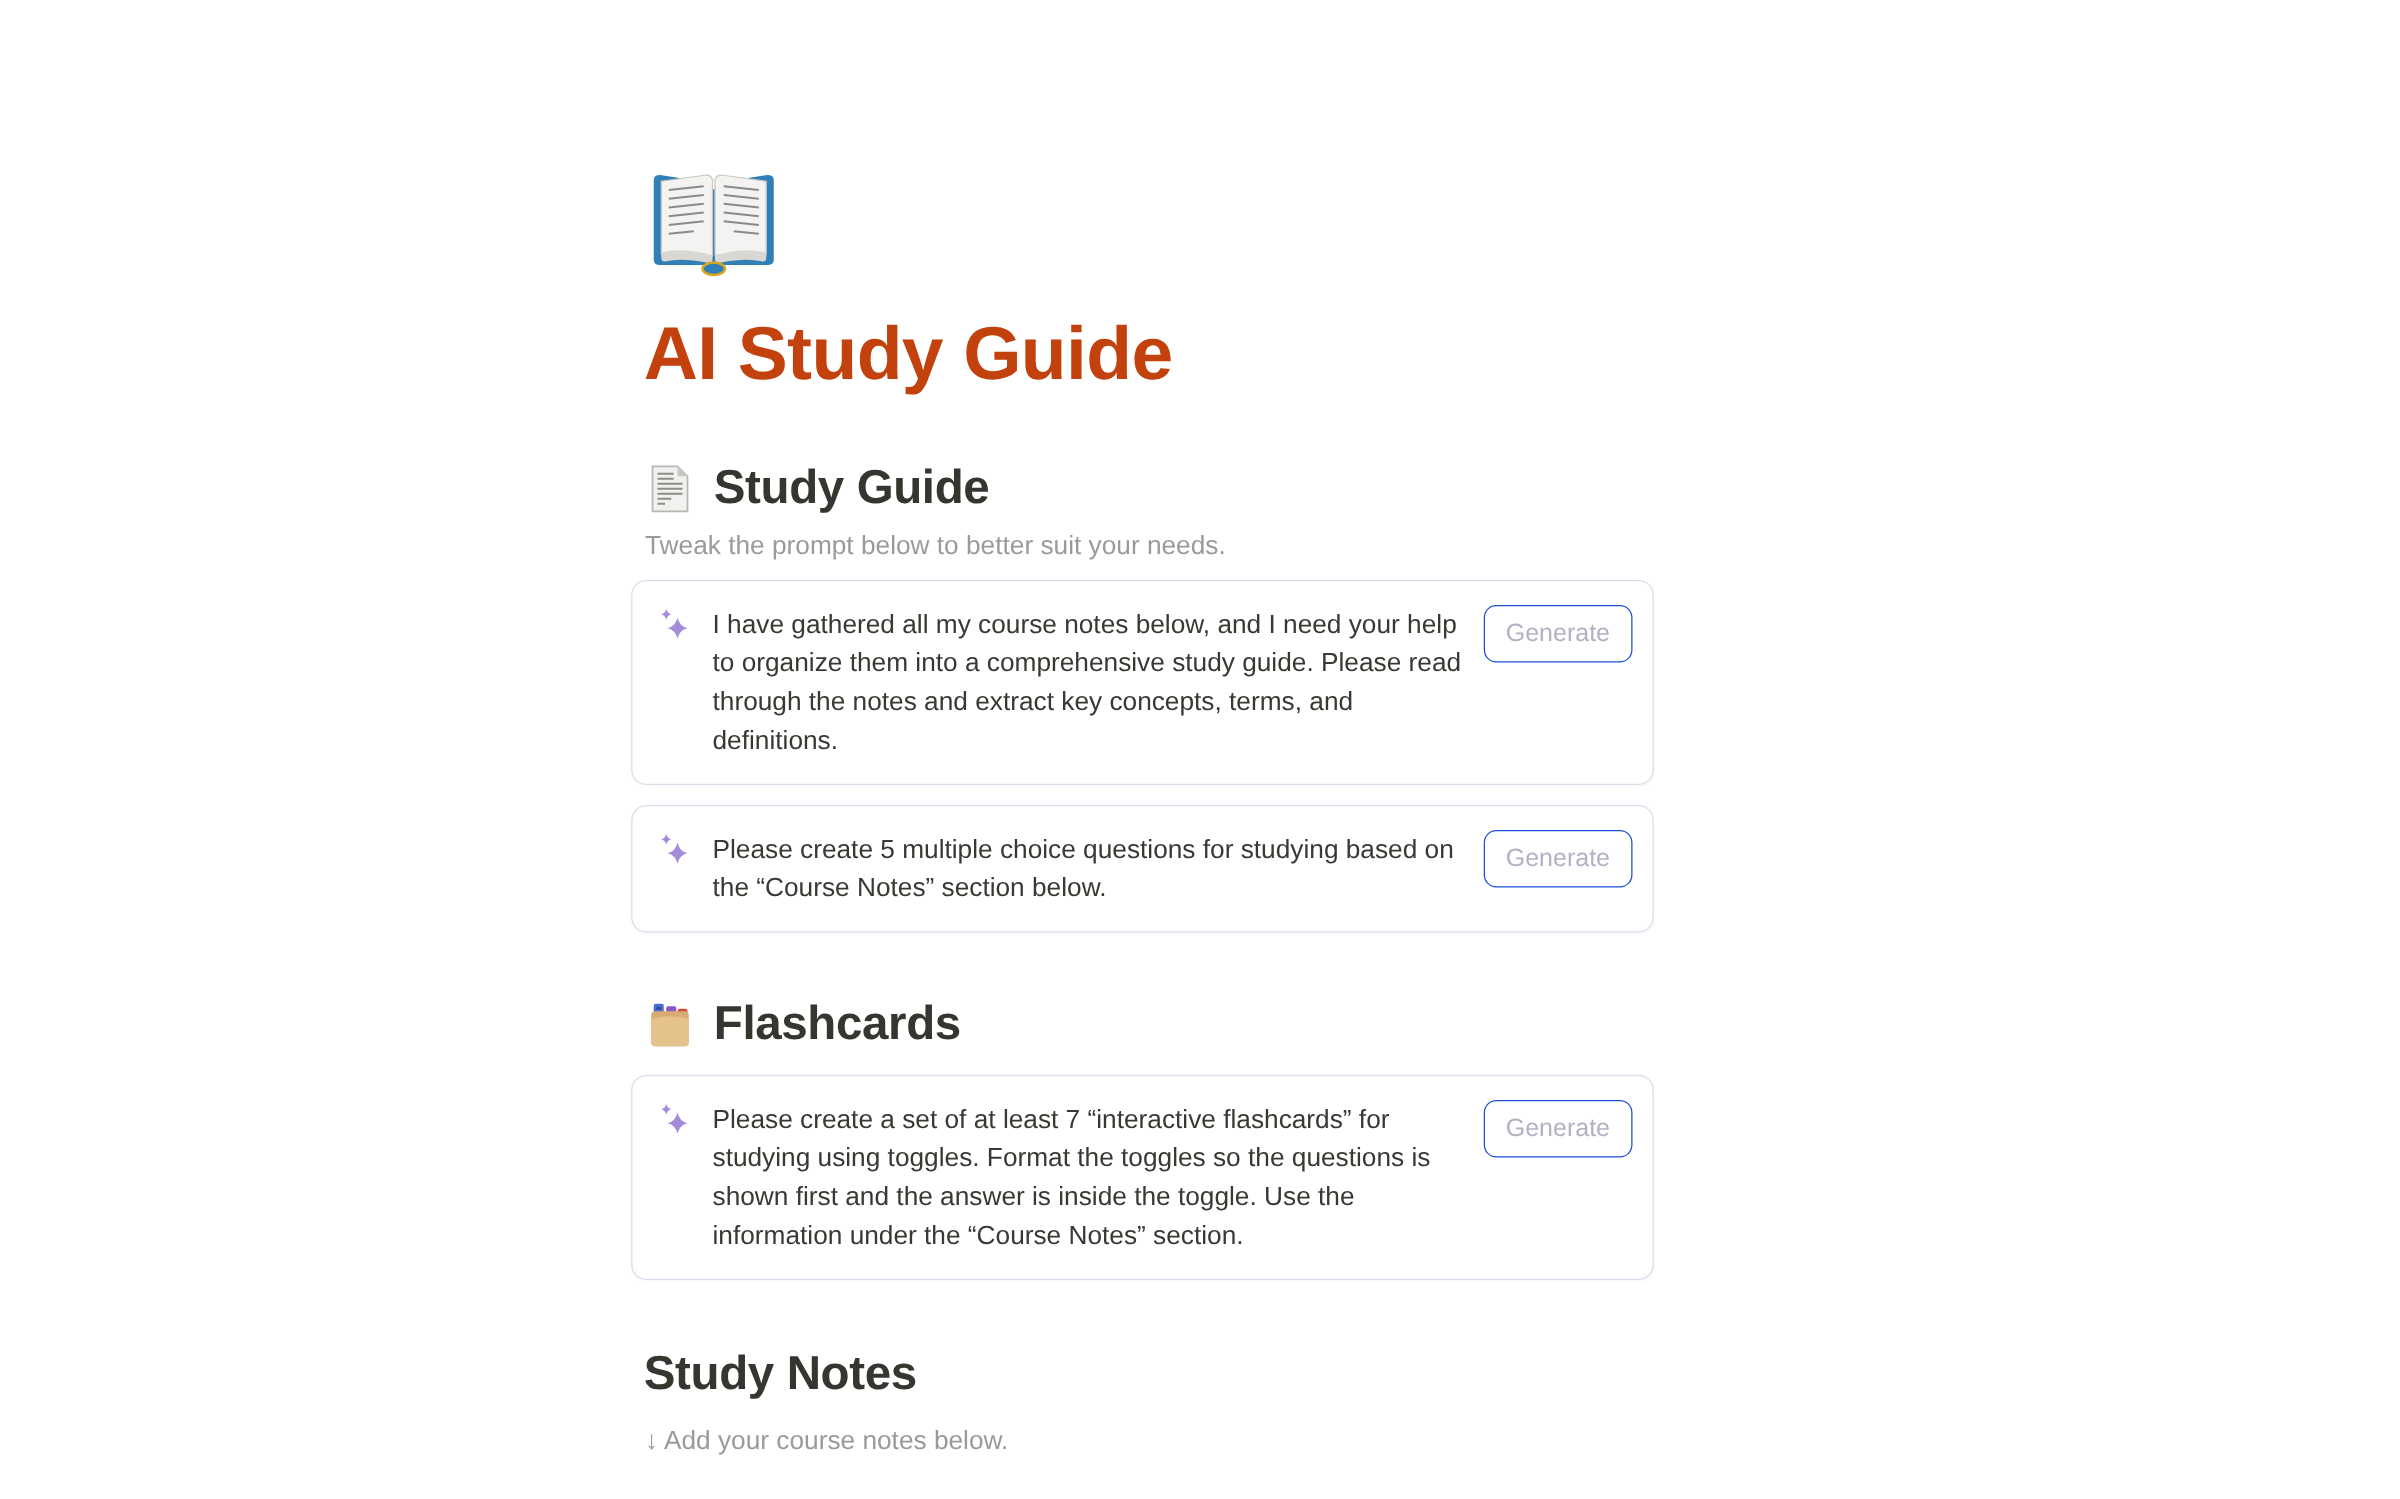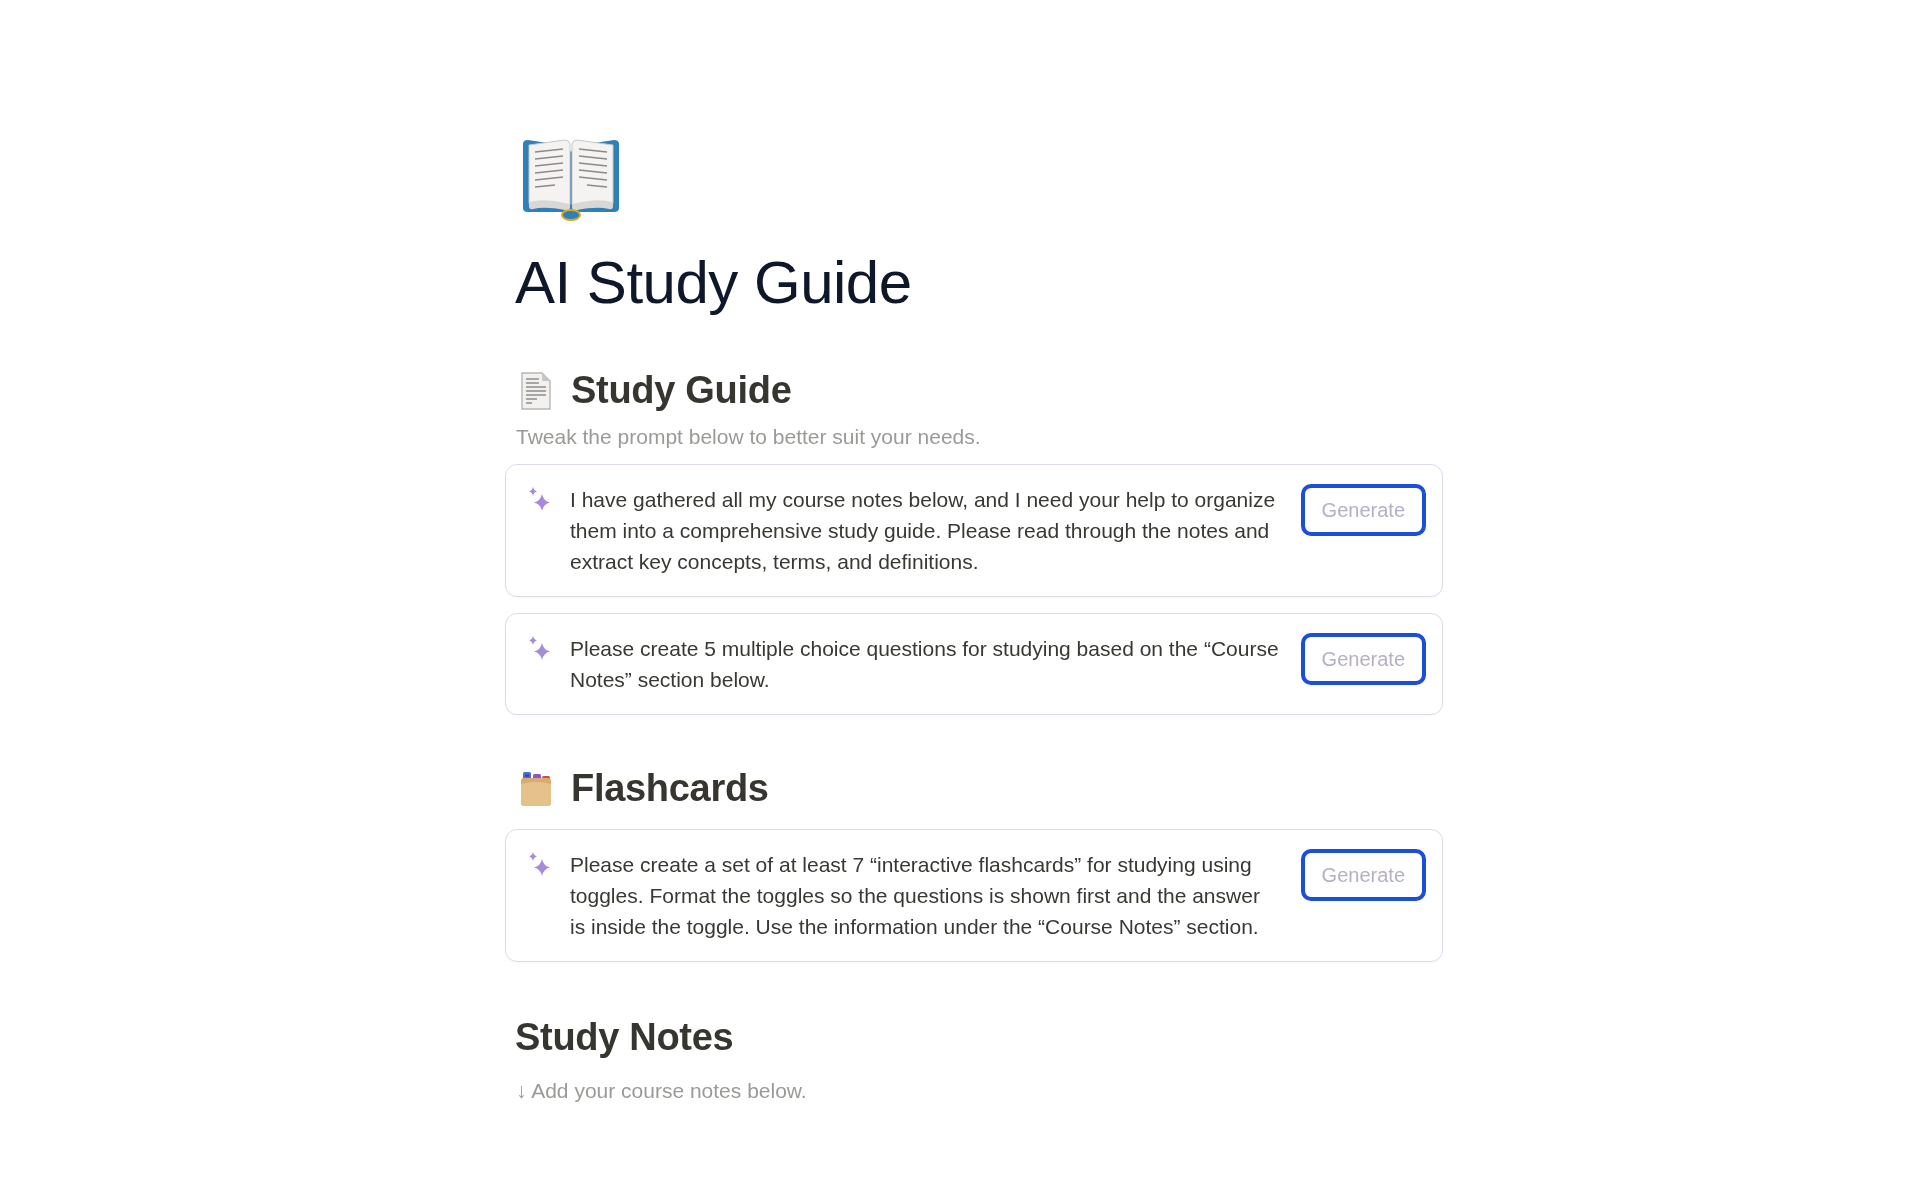--- a/index.html
+++ b/index.html
@@ -16,23 +16,23 @@
     width: 938px;
   }
   .page-icon {
     margin: 132px 0 0 10px;
     width: 112px; height: 92px;
   }
   .page-icon svg { width: 112px; height: 92px; display: block; }
   .page-title {
     margin: 24px 0 0 10px;
     font-size: 60px;
-    font-weight: normal;
+    font-weight: bold;
     letter-spacing: -0.5px;
-    color: #0f172a;
+    color: #c2410c;
     line-height: 1.15;
   }
   .section-heading {
     display: flex;
     align-items: center;
     gap: 14px;
     margin: 50px 0 0 10px;
     font-size: 38px;
     font-weight: bold;
     letter-spacing: -0.3px;
@@ -43,21 +43,21 @@
   .section-heading .h-emoji { width: 42px; height: 42px; flex: 0 0 auto; }
   .section-heading .h-emoji svg { width: 42px; height: 42px; display: block; }
   .helper-text {
     margin: 6px 0 0 11px;
     font-size: 21px;
     color: #9b9a97;
     line-height: 1.5;
   }
   .prompt-box {
     margin-top: 12px;
-    width: 938px;
+    width: 818px;
     border: 1.5px solid #e1d9ea;
     border-radius: 12px;
     background: #ffffff;
     box-shadow: 0 1px 2px rgba(90, 70, 120, 0.04);
     padding: 19px 16px 19px 20px;
     display: flex;
     align-items: flex-start;
     gap: 16px;
   }
   .prompt-box.gap-lg { margin-top: 16px; }
@@ -68,21 +68,21 @@
     font-size: 21px;
     line-height: 31px;
     color: #3a3833;
     max-width: 710px;
     cursor: text;
   }
   .generate-btn {
     flex: 0 0 auto;
     margin-left: auto;
     background: #ffffff;
-    border: 4px solid #1d4ed8;
+    border: 1px solid #1d4ed8;
     border-radius: 10px;
     padding: 10px 17px;
     font-family: inherit;
     font-size: 20px;
     color: #b7afc4;
     line-height: 1.2;
     cursor: pointer;
   }
   .notes-heading {
     margin: 52px 0 0 10px;

